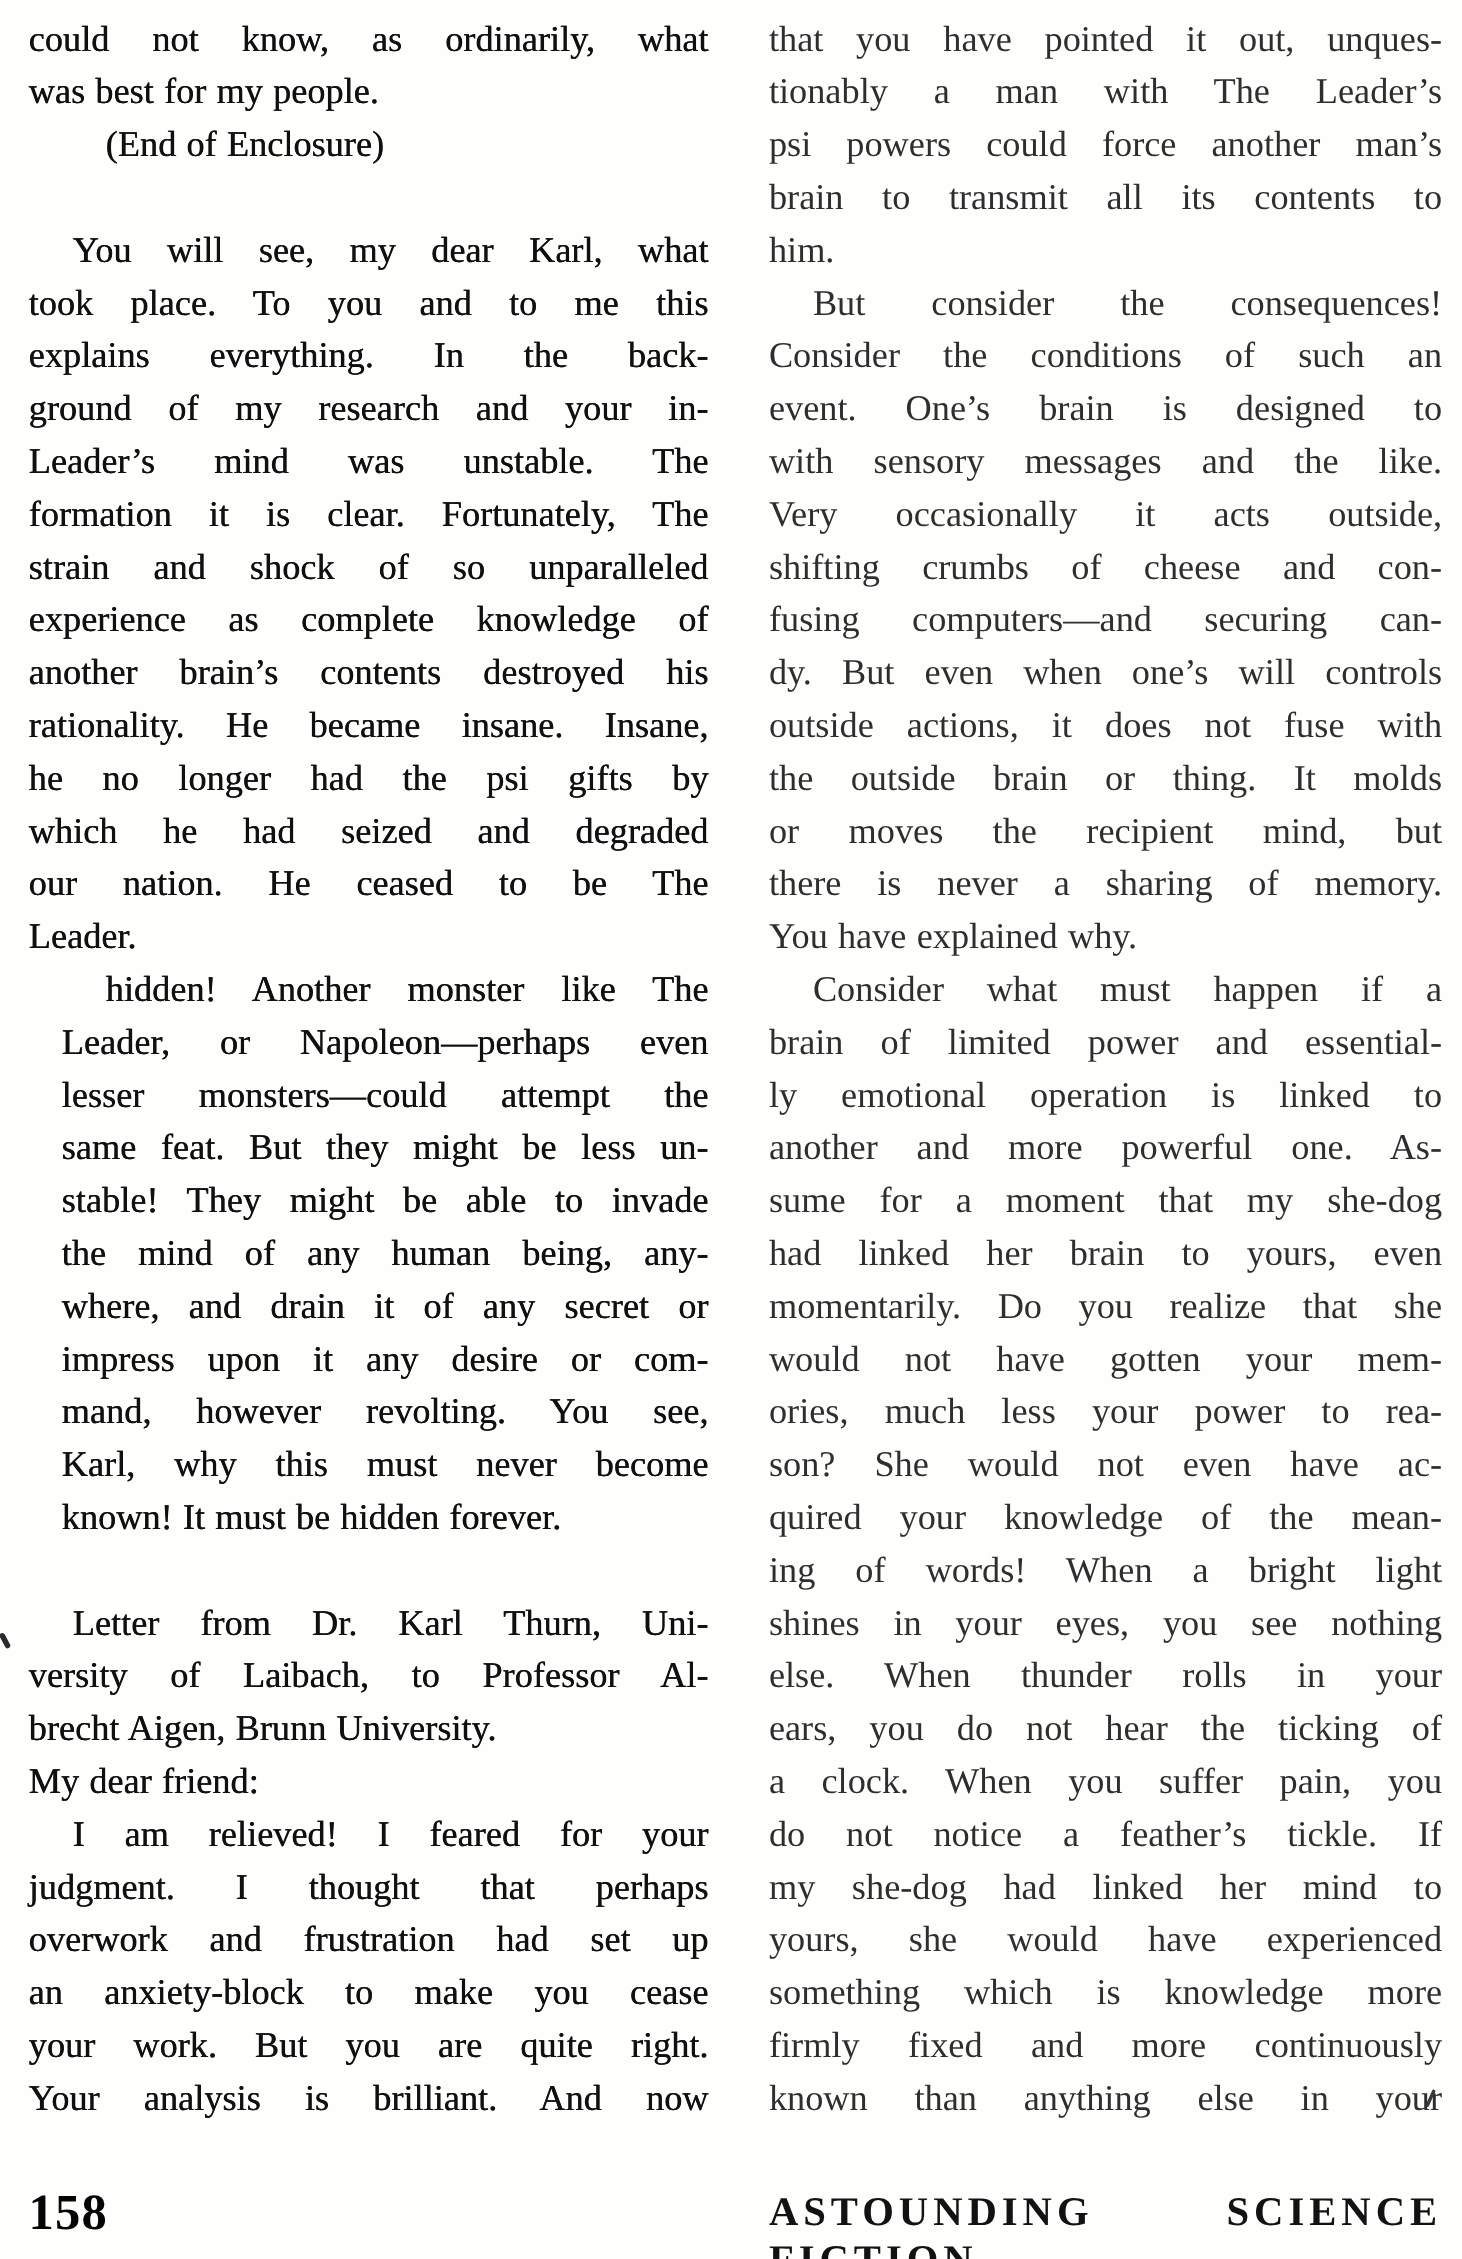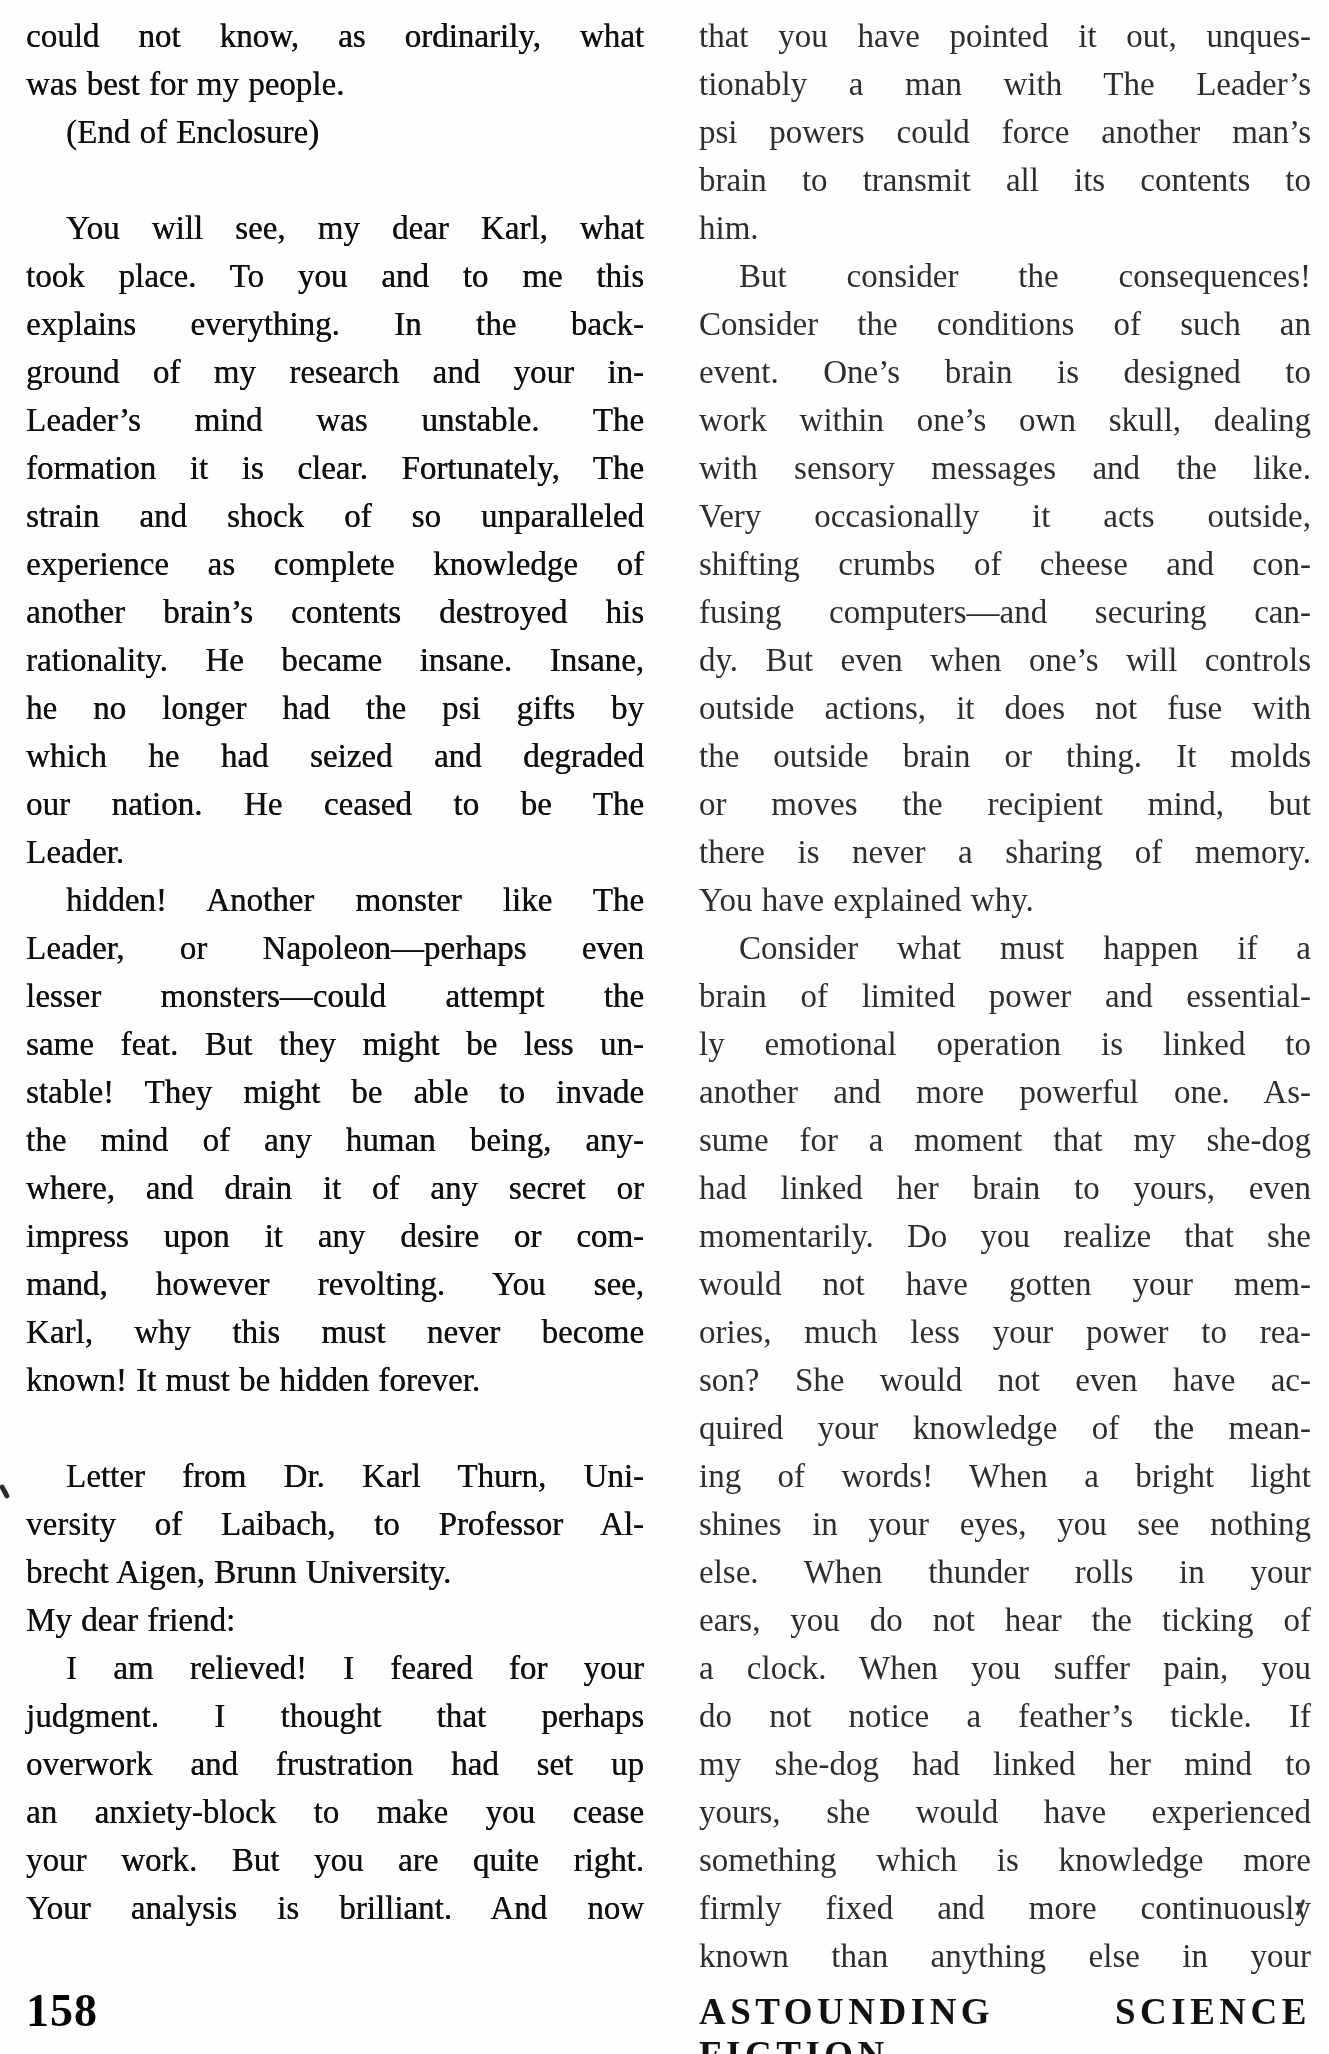--- a/index.html
+++ b/index.html
@@ -7,21 +7,21 @@
     position:relative;
     width:1329px;height:2054px;
     background:#fefefc;
     font-family:"Liberation Serif", serif;
     overflow:hidden;
   }
   .col{position:absolute;top:12px;font-family:Liberation Serif, serif;}
   .col-left{left:26px;width:618px;color:#101010;text-shadow:0.35px 0 0 currentColor;}
   .col-right{left:699px;width:612px;color:#2e2e2e;}
   .para{margin:0;padding:0;}
-  .para.gap-after{margin-bottom:48px;}
+  .para.gap-after{margin-bottom:48px;margin-left:30px;}
   .line{
     font-size:33px;
     line-height:48px;
     text-align:justify;
     text-align-last:justify;
     word-spacing:1px;
     white-space:normal;
   }
   .para.indent .line:first-child{text-indent:40px;}
   .line.last{text-align-last:left;}
@@ -109,21 +109,20 @@
         <div class="line">that you have pointed it out, unques-</div>
         <div class="line">tionably a man with The Leader’s</div>
         <div class="line">psi powers could force another man’s</div>
         <div class="line">brain to transmit all its contents to</div>
         <div class="line last">him.</div>
       </div>
       <div class="para indent">
         <div class="line">But consider the consequences!</div>
         <div class="line">Consider the conditions of such an</div>
         <div class="line">event. One’s brain is designed to</div>
-        <div class="line">work within one’s own skull, dealing</div>
         <div class="line">with sensory messages and the like.</div>
         <div class="line">Very occasionally it acts outside,</div>
         <div class="line">shifting crumbs of cheese and con-</div>
         <div class="line">fusing computers—and securing can-</div>
         <div class="line">dy. But even when one’s will controls</div>
         <div class="line">outside actions, it does not fuse with</div>
         <div class="line">the outside brain or thing. It molds</div>
         <div class="line">or moves the recipient mind, but</div>
         <div class="line">there is never a sharing of memory.</div>
         <div class="line last">You have explained why.</div>

